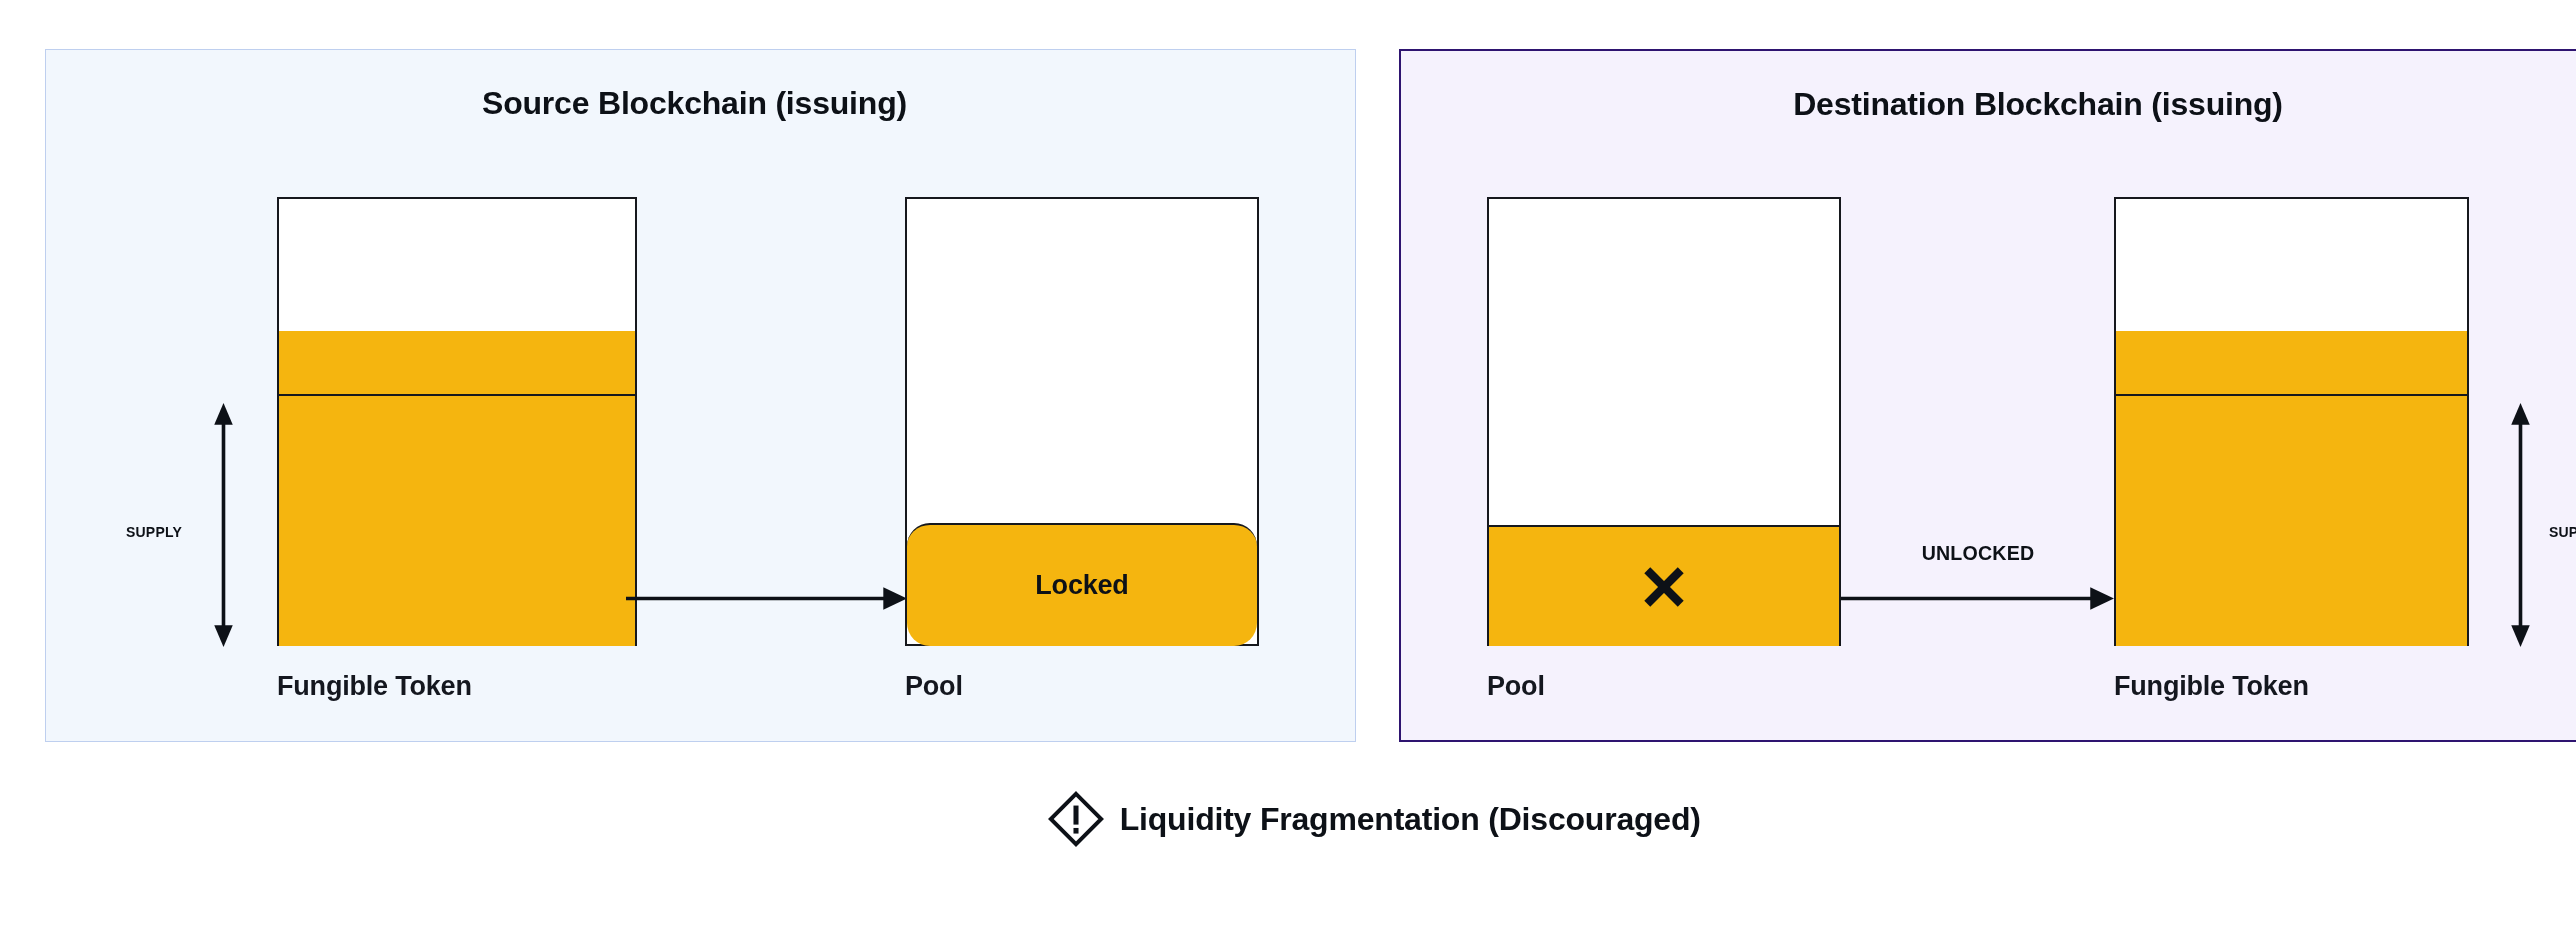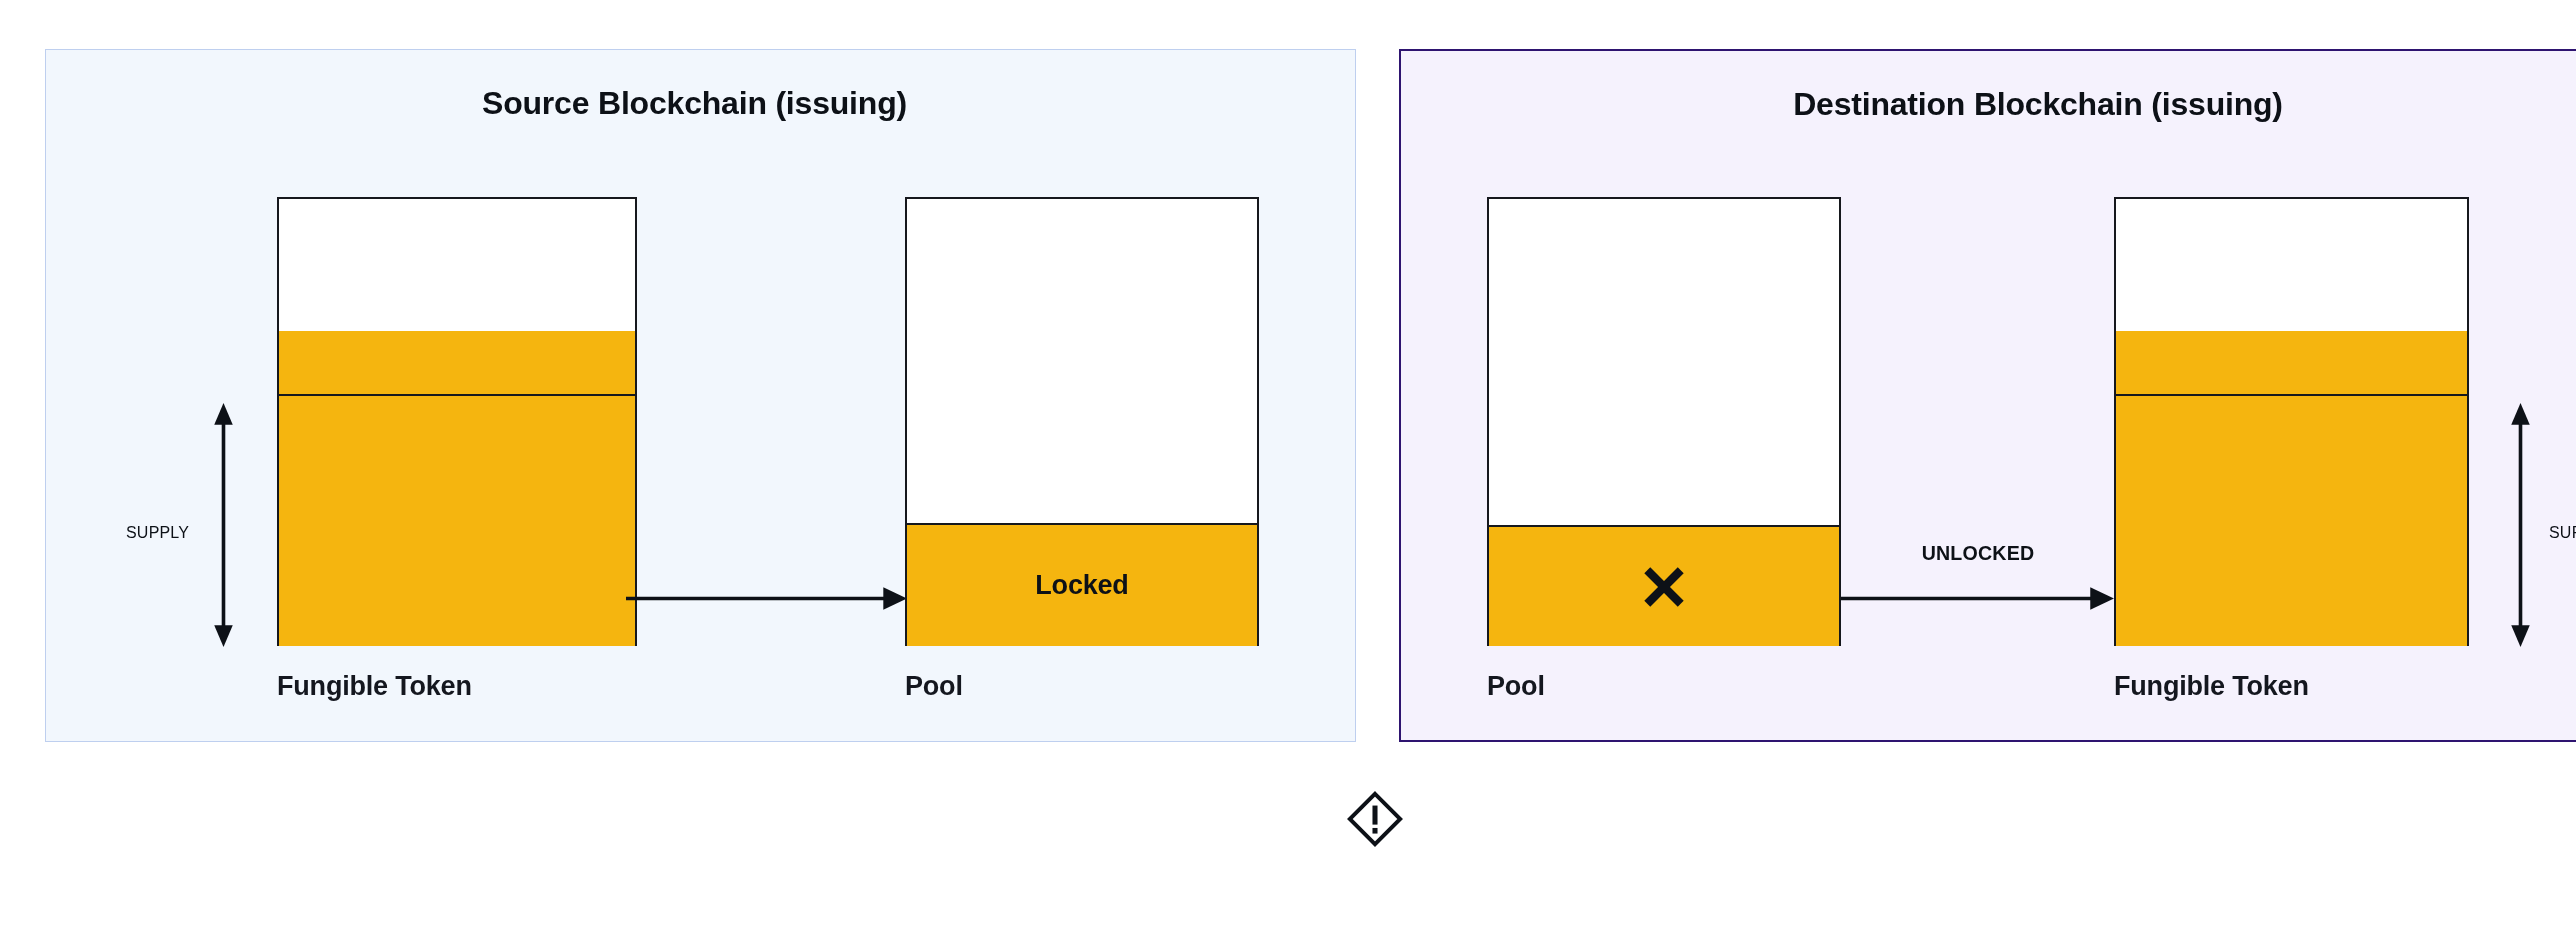--- a/index.html
+++ b/index.html
@@ -95,22 +95,22 @@
     letter-spacing: -0.2px;
     white-space: nowrap;
   }
 
   
   .supply-group {
     position: absolute;
   }
   .supply-label {
     position: absolute;
-    font-size: 16px;
-    font-weight: normal;
+    font-size: 14px;
+    font-weight: bold;
     color: #0d1117;
     letter-spacing: 0.2px;
     white-space: nowrap;
     top: 0;
   }
   .supply-arrow {
     position: absolute;
     display: block;
   }
 
@@ -185,21 +185,21 @@
 <div>
   <div class="flow-label" style="left:636px; top:555px; width:270px;"></div>
   <svg class="flow-arrow" style="left:626px; top:585px;" width="282" height="27" viewBox="0 0 548 52">
     <line x1="0" y1="26" x2="512" y2="26" stroke="#0d1117" stroke-width="7"></line>
     <polygon points="546,26 500,4 500,48" fill="#0d1117"></polygon>
   </svg>
 </div>
 
 <div class="bar-column">
   <div class="bar" style="left:905px; top:197px; width:354px; height:449px;">
-    <div class="seg top-rule" style="top:324px; bottom:-2.1px;">
+    <div class="seg top-rule" style="top:324px; bottom:-2.1px;border-radius:23px;">
       <span class="seg-label">Locked</span>
     </div>
   </div>
   <div class="bar-caption" style="left:905px; top:671px; width:354px;">Pool</div>
 </div>
 
 <div class="panel" id="panel-destination">
   <div class="panel-title">Destination Blockchain (issuing)</div>
 </div>
 
@@ -243,14 +243,15 @@
   </svg>
   <div class="supply-label" style="left:2549px; top:524px;">SUPPLY</div>
 </div>
 
 <div id="footer-note">
   <svg id="warning-icon" viewBox="0 0 100 100">
     <polygon points="50,5 95,50 50,95 5,50" fill="none" stroke="#0d1117" stroke-width="7"></polygon>
     <rect x="45.5" y="26" width="9" height="34" fill="#0d1117"></rect>
     <rect x="45.5" y="66" width="9" height="10" fill="#0d1117"></rect>
   </svg>
+  <span id="footer-text">Liquidity Fragmentation (Discouraged)</span>
 </div>
 
 
 </body></html>

